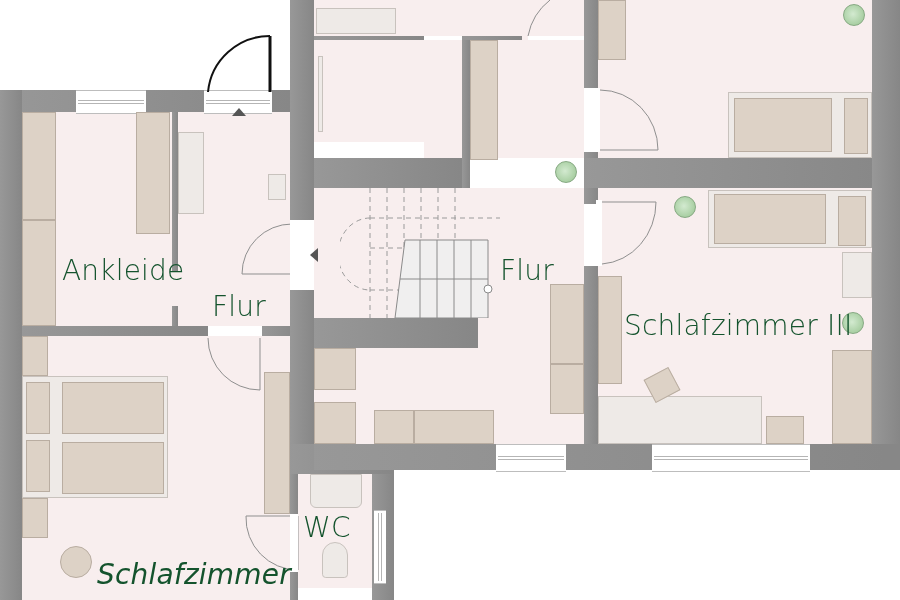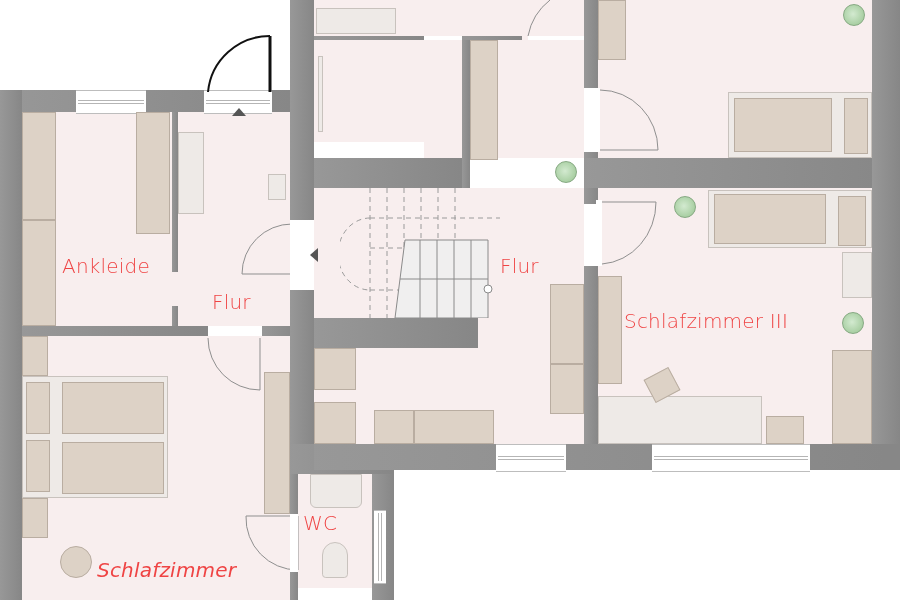--- a/index.html
+++ b/index.html
@@ -5,21 +5,21 @@
   html, body { margin:0; padding:0; }
   body { width:900px; height:600px; overflow:hidden; background:#ffffff; position:relative; font-family:"DejaVu Sans", sans-serif; }
   .abs { position:absolute; }
   .floor { background:#f8eeee; }
   .wall { background:#8f8f8f; background-image:linear-gradient(90deg, rgba(255,255,255,0.08), rgba(0,0,0,0.06)); }
   .window { background:#ffffff; border-top:1px solid #bdbdbd; border-bottom:1px solid #bdbdbd; }
   .window-h::after { content:""; position:absolute; left:2px; right:2px; top:50%; height:2px; border-top:1px solid #b5b5b5; border-bottom:1px solid #b5b5b5; transform:translateY(-50%); }
   .window-v::after { content:""; position:absolute; top:2px; bottom:2px; left:50%; width:2px; border-left:1px solid #b5b5b5; border-right:1px solid #b5b5b5; transform:translateX(-50%); }
   .furn { background:#ddd2c6; border:1px solid #b9ada1; box-sizing:border-box; }
   .furn-light { background:#eeeae7; border:1px solid #c8c2bd; box-sizing:border-box; }
-  .room-label { color:#ef4444; font-size:20px; white-space:nowrap; letter-spacing:0.2px; font-family:"DejaVu Sans", sans-serif; font-weight:300; }
+  .room-label { color:#14532d; font-size:28px; white-space:nowrap; letter-spacing:0.2px; font-family:"DejaVu Sans", sans-serif; font-weight:300; }
   .plant { width:22px; height:22px; border-radius:50%; background:radial-gradient(circle at 45% 45%, #d3ead0 0%, #a9cfa3 70%, #8fb98a 100%); border:1px solid #86a982; box-sizing:border-box; }
   .tri-up { width:0; height:0; border-left:7px solid transparent; border-right:7px solid transparent; border-bottom:8px solid #555; }
   .tri-left { width:0; height:0; border-top:7px solid transparent; border-bottom:7px solid transparent; border-right:8px solid #555; }
 </style>
 </head>
 <body>
 
 <div class="abs floor" style="left:22px;top:112px;width:154px;height:214px;"></div>
 <div class="abs floor" style="left:176px;top:112px;width:114px;height:214px;"></div>
 <div class="abs floor" style="left:22px;top:336px;width:268px;height:264px;"></div>

